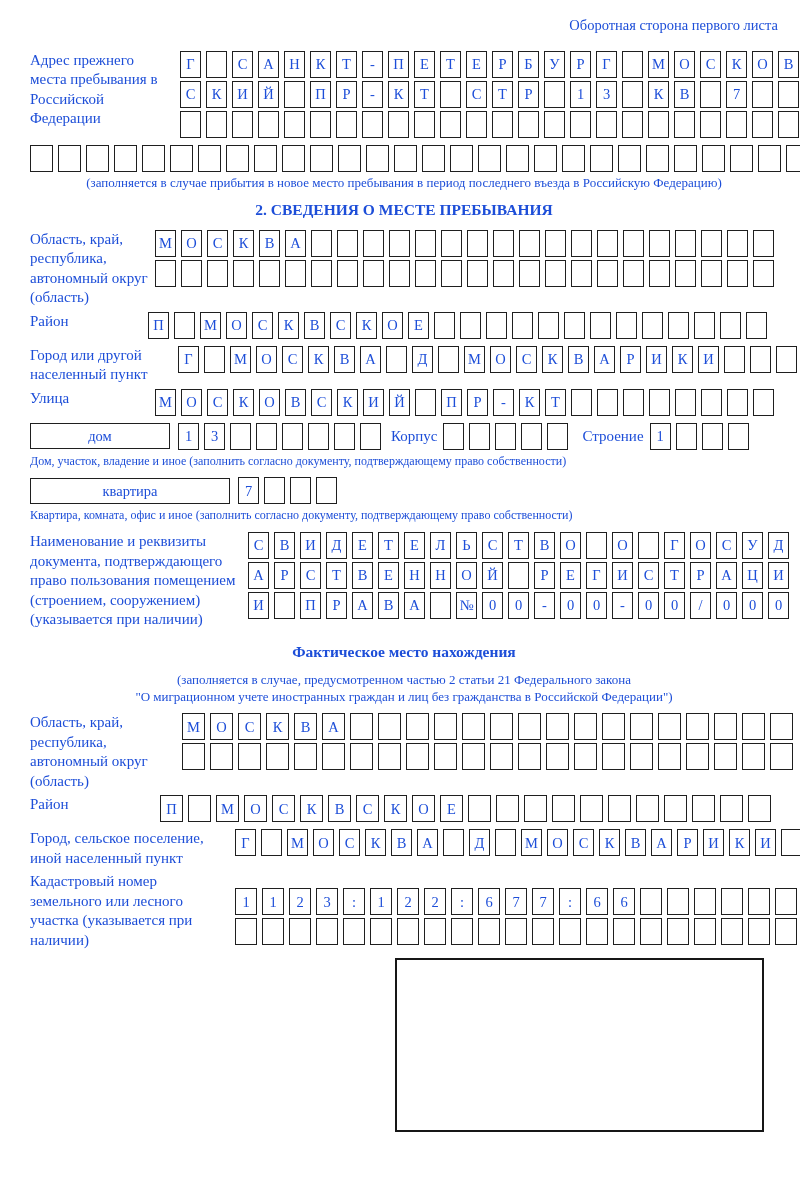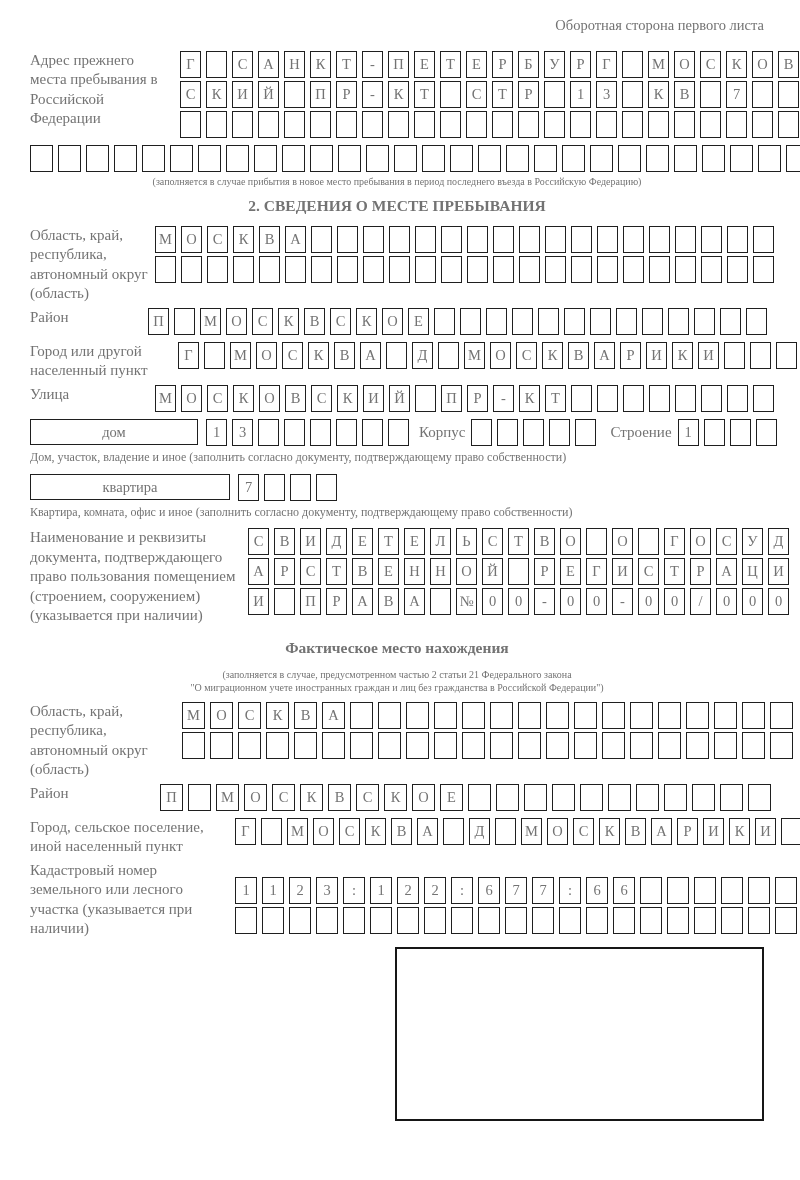--- a/index.html
+++ b/index.html
@@ -1,34 +1,34 @@
 <!DOCTYPE html>
 <html><head>
 <meta charset="utf-8">
 <style>
   html,body{margin:0;padding:0;background:#fff;}
   .page{
     width:800px;height:1180px;box-sizing:border-box;
-    padding:12px 36px 0 30px;background:#fff;color:#737373;
+    padding:12px 22px 0 30px;background:#fff;color:#1d4ed8;
     font-family:"Liberation Serif","DejaVu Serif",serif;
     font-size:15px;line-height:1.3;overflow:hidden;position:relative;
   }
   .hdr{text-align:right;font-size:14.5px;margin:4px 0 16px 0;}
   .frow{display:flex;align-items:flex-start;margin-bottom:4px;}
   .lbl{flex:none;padding-right:6px;box-sizing:border-box;}
   .cellcol{display:flex;flex-direction:column;}
   .cells{display:flex;gap:5px;margin-bottom:3px;}
   .cell{
     flex:none;width:19px;height:25px;border:1.6px solid #1f1f1f;
     display:flex;align-items:center;justify-content:center;
     font-size:14.5px;background:#fff;
   }
   .w21 .cell{width:21px;}
   .w20 .cell{width:20px;}
-  .note{font-size:10px;}
+  .note{font-size:13px;}
   .center{text-align:center;}
   .sec-title{text-align:center;font-weight:bold;font-size:15.5px;margin:8px 0 10px 0;}
   .widebox{
     flex:none;height:26px;border:1.6px solid #1f1f1f;background:#fff;
     display:flex;align-items:center;justify-content:center;font-size:14.5px;box-sizing:border-box;
   }
   .inline-row{display:flex;align-items:center;margin-bottom:4px;}
   .cbox{
     flex:none;width:21px;height:25px;border:1.6px solid #1f1f1f;
     display:inline-flex;align-items:center;justify-content:center;font-size:14.5px;
@@ -302,21 +302,21 @@
         <div class="cell"></div>
         <div class="cell"></div>
         <div class="cell"></div>
         <div class="cell"></div>
         <div class="cell"></div>
         <div class="cell"></div>
       </div>
   </div>
 
   <div class="inline-row">
-    <div class="widebox" style="width:168px">дом</div>
+    <div class="widebox" style="width:140px">дом</div>
     <div class="cells" style="margin:0 0 0 8px">
         <div class="cell">1</div>
         <div class="cell">3</div>
         <div class="cell"></div>
         <div class="cell"></div>
         <div class="cell"></div>
         <div class="cell"></div>
         <div class="cell"></div>
         <div class="cell"></div>
       </div>

